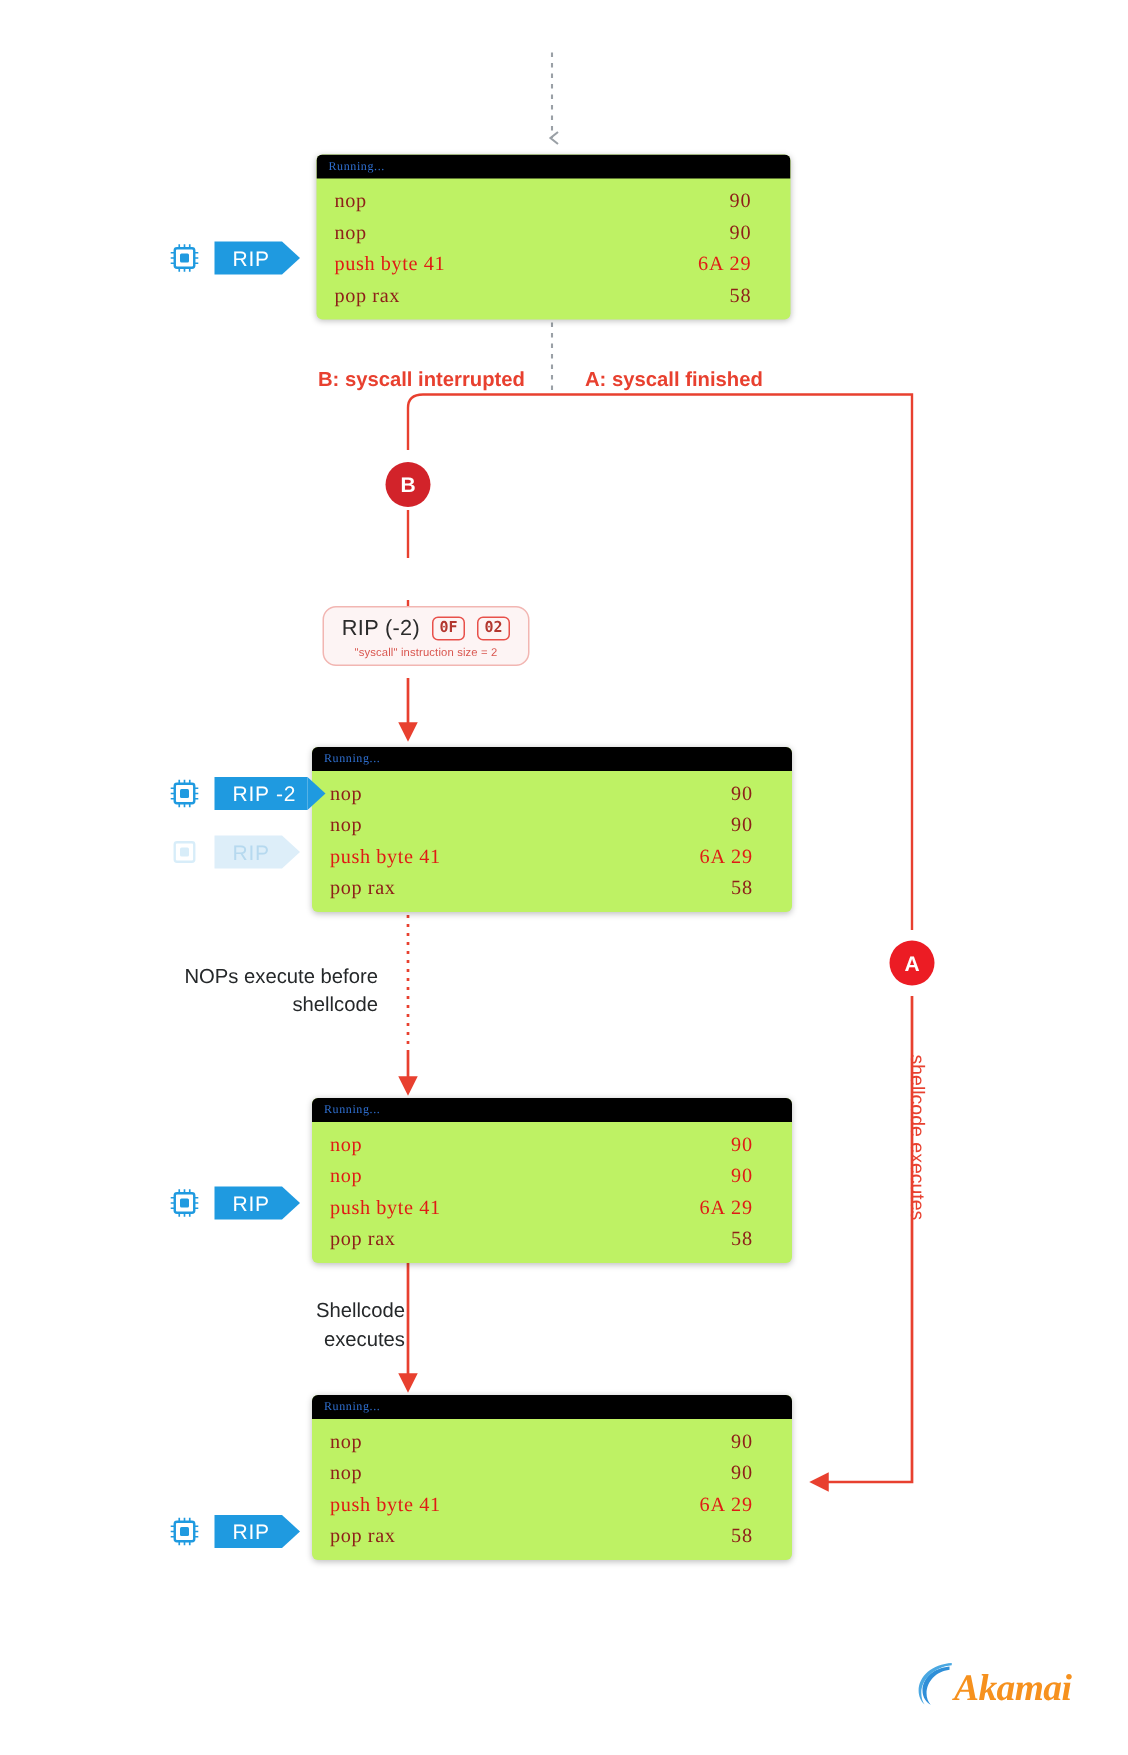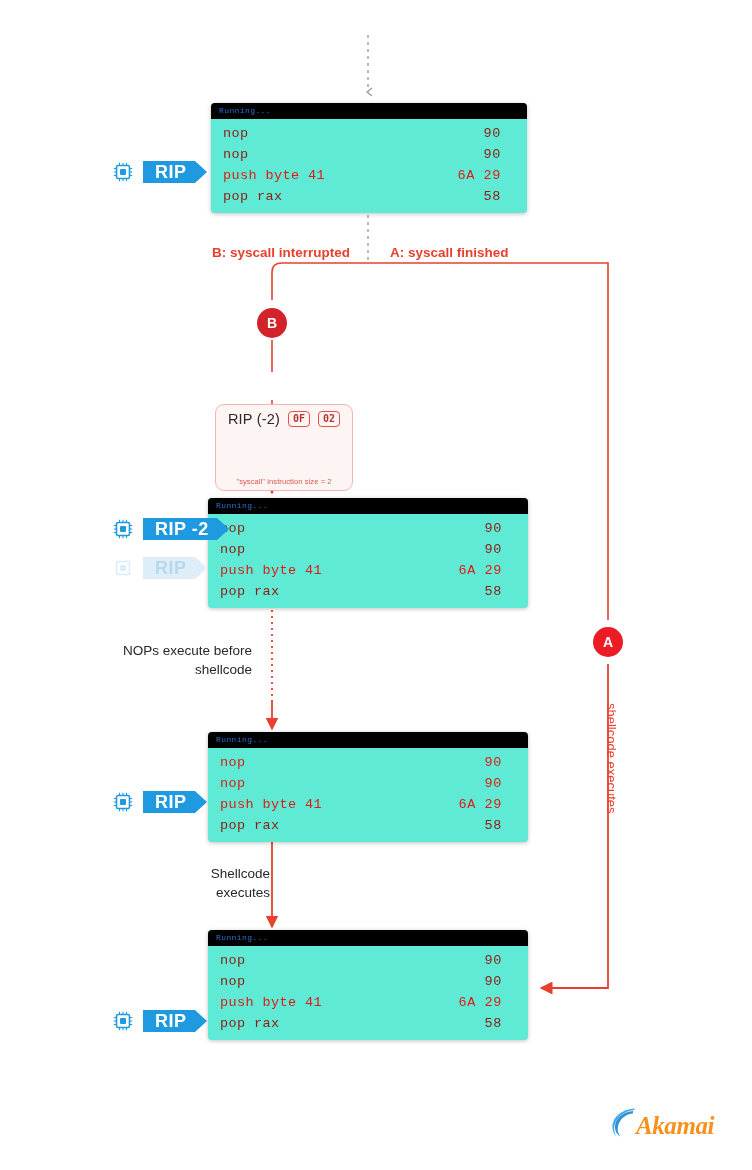--- a/index.html
+++ b/index.html
@@ -5,23 +5,23 @@
   html,body{margin:0;padding:0;}
   body{
     width:752px;height:1170px;background:#ffffff;
     font-family:"Liberation Sans",sans-serif;
     position:relative;overflow:hidden;
   }
   .stage{position:absolute;inset:0;}
 
   
   .term{
-    position:absolute;background:#5eead4;border-radius:4px;
+    position:absolute;background:#bef264;border-radius:4px;
     box-shadow:0 1px 4px rgba(0,0,0,.25);
-    font-family:Liberation Mono, monospace;
+    font-family:Liberation Serif, serif;
     overflow:hidden;
   }
   .term-title{
     background:#000000;color:#2f6fd0;font-size:8px;
     padding:3px 0 3px 8px;letter-spacing:.4px;line-height:10px;
   }
   .term-body{padding:4px 16px 6px 0;}
   .trow{
     display:flex;justify-content:space-between;align-items:center;
     padding:1px 10px 1px 12px;font-size:13.5px;line-height:19px;
@@ -29,21 +29,21 @@
   }
   .trow.hl{color:#e01b15;}
   .trow .bytes{letter-spacing:.6px;}
 
   
   .rip{position:absolute;display:flex;align-items:center;gap:9px;}
   .chip{width:22px;height:22px;position:relative;flex:none;}
   .ghost .chip{opacity:.17;}
   .tag{
     position:relative;background:#1f9ae0;color:#ffffff;
-    font-size:18px;font-weight:700;letter-spacing:.5px;
+    font-size:14px;font-weight:400;letter-spacing:.5px;
     height:22px;line-height:22px;padding:0 8px 0 12px;
     display:flex;align-items:center;
   }
   .tag:after{
     content:"";position:absolute;left:100%;top:0;
     border-top:11px solid transparent;border-bottom:11px solid transparent;
     border-left:12px solid #1f9ae0;
   }
   .rip.ghost .tag{background:#ddeef9;color:#b6d9ef;}
   .rip.ghost .tag:after{border-left-color:#ddeef9;}
@@ -169,21 +169,21 @@
           <path d="M7.5,17.5 V20.2 M11,17.5 V20.2 M14.5,17.5 V20.2"></path>
           <path d="M4.5,7.5 H1.8 M4.5,11 H1.8 M4.5,14.5 H1.8"></path>
           <path d="M17.5,7.5 H20.2 M17.5,11 H20.2 M17.5,14.5 H20.2"></path>
         </g>
       </svg>
     </span>
     <span class="tag">RIP</span>
   </div>
 
 
-  <div class="sysbox" style="left:215px;top:404px;width:116px;gap:47px;">
+  <div class="sysbox" style="left:215px;top:404px;width:116px;">
     <div class="sysrow">
       <span class="sysrip">RIP (-2)</span>
       <span class="hexb">0F</span>
       <span class="hexb">02</span>
     </div>
     <div class="syscap">"syscall" instruction size = 2</div>
   </div>
 
   <div class="term" style="left:208px;top:498px;width:320px;">
     <div class="term-title">Running...</div>

